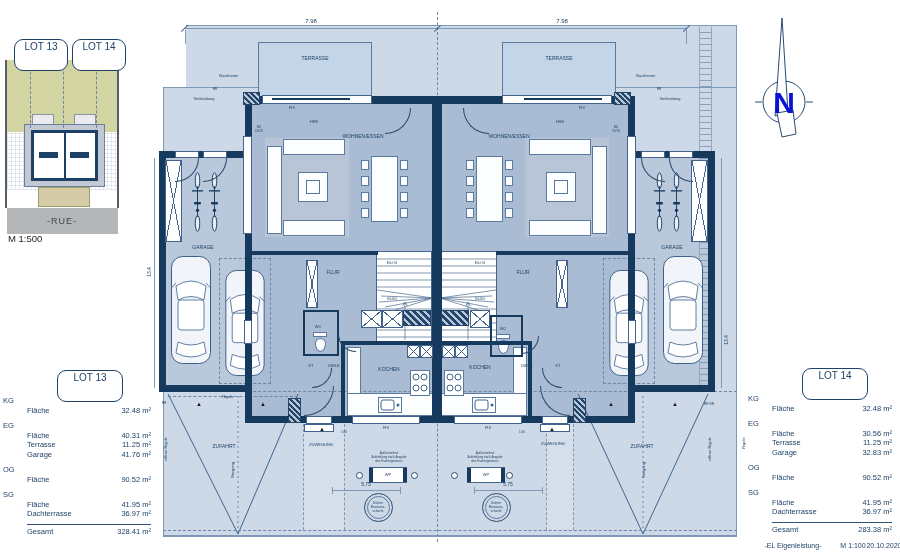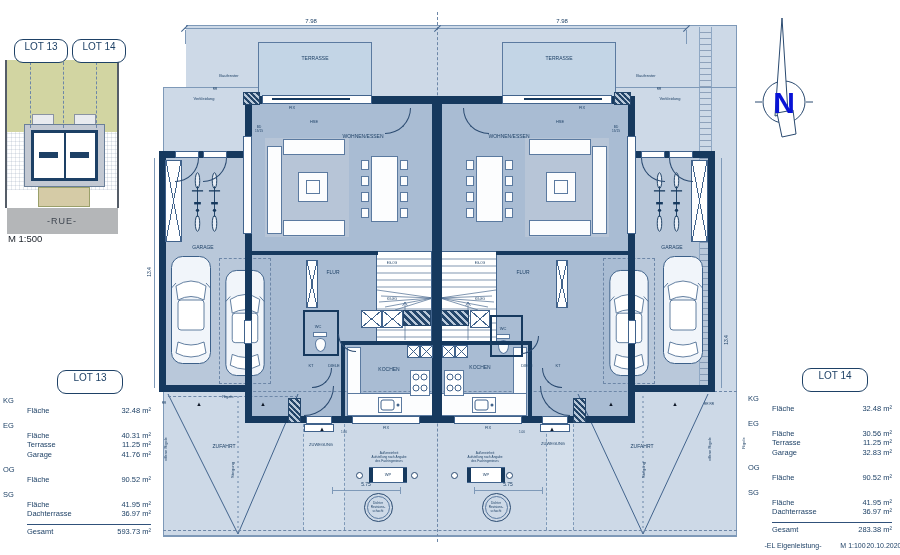--- a/index.html
+++ b/index.html
@@ -33,21 +33,21 @@
     repeating-linear-gradient(45deg,rgba(22,57,94,.85) 0 2px,rgba(190,205,222,.9) 2px 4px),
     repeating-linear-gradient(-45deg,rgba(22,57,94,.5) 0 2px,transparent 2px 4px),#9fb3c9}
   .hatch2{position:absolute;z-index:12;border:1px solid #24466b;background:
     repeating-linear-gradient(45deg,#24466b 0 3px,#b9c8da 3px 5px)}
   .dashH{position:absolute;border-top:1px dashed #6d87a8;z-index:5}
   .dashV{position:absolute;border-left:1px dashed #6d87a8;z-index:5}
   .thin{position:absolute;background:#7e99b8;z-index:6}
   .tick{position:absolute;width:1px;height:9px;background:#41638c;transform:rotate(45deg);z-index:6}
   .tri{color:#0d1626}
   .pill{position:absolute;border:1px solid #1e4166;border-radius:9px;color:#1e4166;font-size:10px;
-        text-align:center;line-height:14px;z-index:40;background:#fff;width:66px;height:24px}
+        text-align:center;line-height:14px;z-index:40;background:#fff;width:66px;height:32px}
   .area-table{position:absolute;color:#1e4166;font-size:7.5px;line-height:9.5px;z-index:40;width:148px}
   .area-table .grp{margin-top:6px}
   .area-table .trow{display:flex;justify-content:space-between;padding-left:24px}
   .area-table .trow.total{border-top:1px solid #30517a;margin-top:5px;padding-top:2px;margin-left:24px;padding-left:0}
   .stairbox{position:absolute;background:#fff;border:1px solid #41638c;z-index:9}
   svg.deco{position:absolute;z-index:6}
 </style>
 </head>
 <body>
 
@@ -468,21 +468,21 @@
       <div class="trow">
         <span>Fläche</span>
         <span>41.95 m²</span>
       </div>
       <div class="trow">
         <span>Dachterrasse</span>
         <span>36.97 m²</span>
       </div>
       <div class="trow total">
         <span>Gesamt</span>
-        <span>593.73 m²</span>
+        <span>328.41 m²</span>
       </div>
     </div>
   <div class="pill" style="left:802px;top:368px">LOT 14</div>
   <div class="area-table" style="left:748px;top:388px;width:144px">
       <div class="grp">KG</div>
       <div class="trow">
         <span>Fläche</span>
         <span>32.48 m²</span>
       </div>
       <div class="grp">EG</div>

